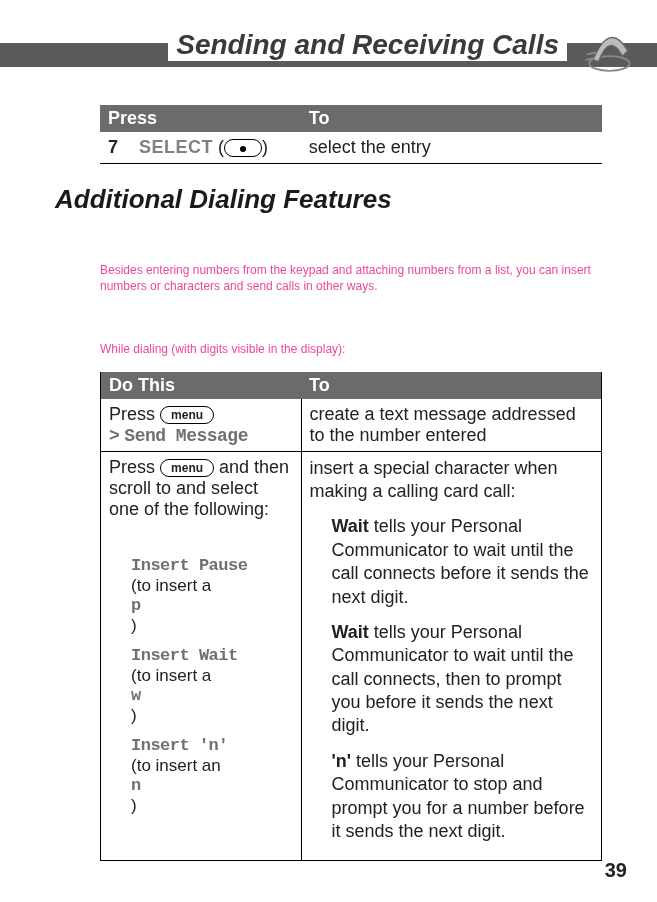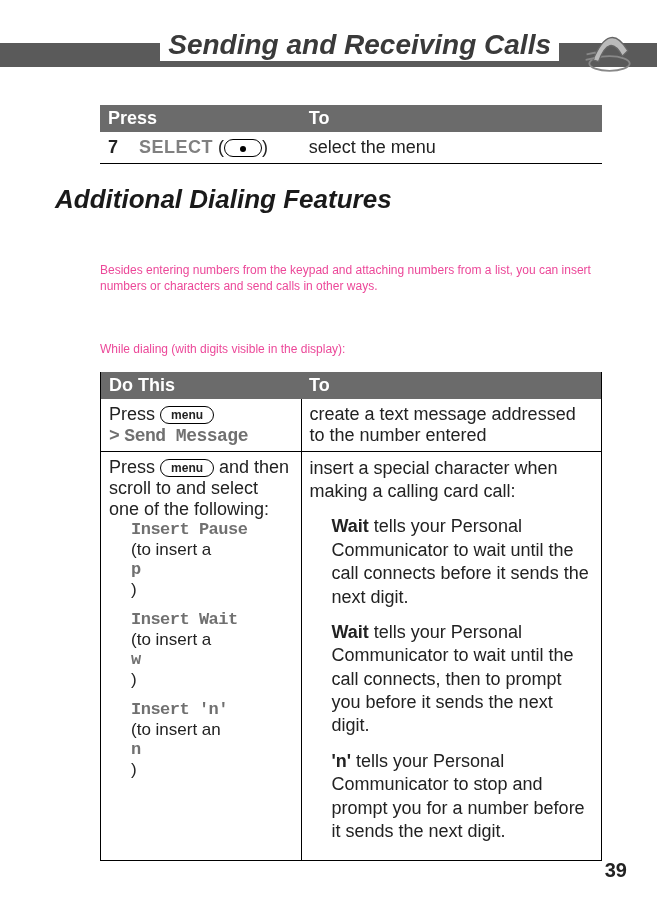--- a/index.html
+++ b/index.html
@@ -20,21 +20,21 @@
       position: absolute;
       top: 28px;
       left: 0;
       right: 0;
       height: 24px;
       background: #5a5a5a;
     }
     .header-title {
       position: absolute;
       top: 14px;
-      right: 98px;
+      right: 90px;
       font-size: 28px;
       font-weight: bold;
       font-style: italic;
       color: #3a3a3a;
       background: #fff;
       padding: 0 8px;
     }
     .phone-icon {
       position: absolute;
       top: 10px;
@@ -117,20 +117,21 @@
     }
     .mono {
       font-family: 'Courier New', monospace;
       font-weight: bold;
       color: #707070;
       letter-spacing: -0.5px;
     }
     .indent {
       margin-left: 22px;
       margin-bottom: 10px;
+      margin-top: 36px;
     }
     .sub-item {
       margin-bottom: 10px;
     }
     .sub-item .mono {
       display: block;
       font-size: 17px;
     }
     .sub-item .note {
       font-size: 17px;
@@ -175,21 +176,21 @@
         <tr>
       <th>Press</th>
       <th>To</th>
     </tr>
     <tr>
       <td>
         <span class="step-num">7</span>
         <span class="select-label">SELECT</span>
         (<span class="pill dot-pill"><span class="dot"></span></span>)
       </td>
-      <td>select the menu</td>
+      <td>select the entry</td>
     </tr>
   </tbody>
     </table>
 
   <h2 class="section-heading">Additional Dialing Features</h2>
 
   <p class="body-text">Besides entering numbers from the keypad and attaching numbers from a list, you can insert numbers or characters and send calls in other ways.</p>
   <p class="body-text">While dialing (with digits visible in the display):</p>
 
   <div class="t2-outer">

